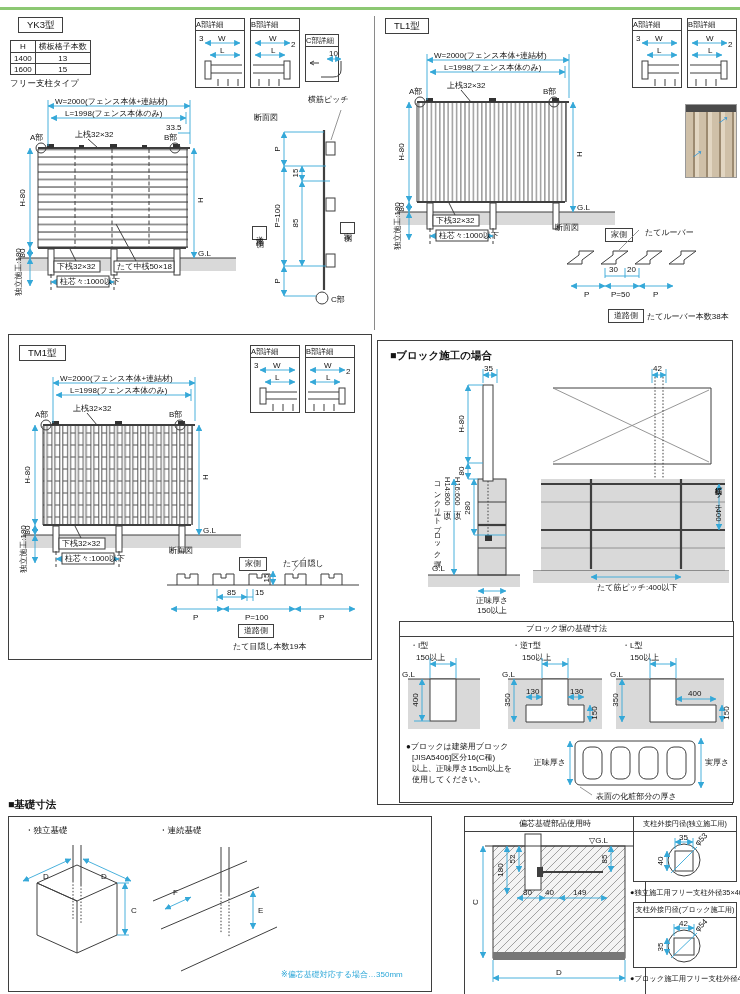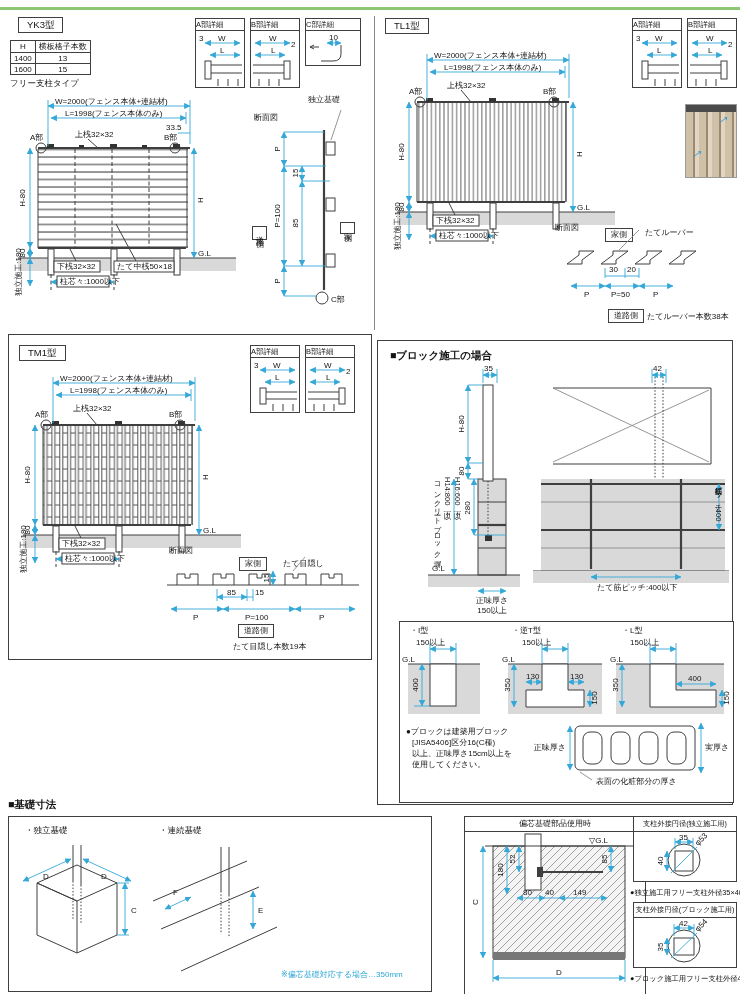--- a/index.html
+++ b/index.html
@@ -170,21 +170,21 @@
       <line class="c" x1="4" y1="24" x2="34" y2="24" marker-start="url(#ar)" marker-end="url(#ar)"></line>
       <text x="20" y="22">L</text>
       <rect class="k" x="33" y="30" width="6" height="18"></rect>
       <line class="k" x1="2" y1="34" x2="33" y2="34"></line>
         <line class="k" x1="2" y1="42" x2="33" y2="42"></line>
       <line class="k" x1="8" y1="48" x2="8" y2="55"></line>
         <line class="k" x1="18" y1="48" x2="18" y2="55"></line>
         <line class="k" x1="28" y1="48" x2="28" y2="55"></line>
     </svg>
   </div>
-  <div class="abs detail" style="left:297px;top:2px;width:56px;height:48px">
+  <div class="abs detail" style="left:297px;top:18px;width:34px;height:48px">
     <div class="dt">C部詳細</div>
     <svg width="52" height="34">
       <text x="23" y="9">10</text>
       <line class="c" x1="21" y1="12" x2="35" y2="12" marker-start="url(#ar)" marker-end="url(#ar)"></line>
       <path class="k" d="M4,16 h9 M4,16 l4,-2 M4,16 l4,2"></path>
       <path class="k" d="M35,14 v9 q0,7 -8,7 h-12" stroke-width="2"></path>
     </svg>
   </div>
 
   <svg class="abs" style="left:238px;top:92px" width="124" height="214">
@@ -205,21 +205,21 @@
     <text transform="rotate(-90 34 108)" x="34" y="108" text-anchor="middle">P=100</text>
     <text transform="rotate(-90 34 173)" x="34" y="173" text-anchor="middle">P</text>
     <line class="c" x1="56" y1="73" x2="84" y2="73"></line>
     <line class="c" x1="56" y1="58" x2="56" y2="73" marker-start="url(#ar)" marker-end="url(#ar)"></line>
     <line class="c" x1="56" y1="73" x2="56" y2="158" marker-start="url(#ar)" marker-end="url(#ar)"></line>
     <text transform="rotate(-90 52 65)" x="52" y="65" font-size="7" text-anchor="middle">15</text>
     <text transform="rotate(-90 52 115)" x="52" y="115" font-size="7" text-anchor="middle">85</text>
     <circle class="k" cx="76" cy="190" r="6"></circle>
     <text x="85" y="194">C部</text>
   </svg>
-  <div class="abs lab8" style="left:300px;top:78px">独立基礎</div>
+  <div class="abs lab8" style="left:300px;top:78px">横筋ピッチ</div>
   <div class="abs vlab" style="left:244px;top:210px">道路側</div>
   <div class="abs vlab" style="left:332px;top:206px">家側</div>
 </div>
 
 <div class="abs" style="left:377px;top:16px;width:356px;height:316px">
   <div class="abs typebox" style="left:8px;top:2px">TL1型</div>
 
   <svg class="abs" style="left:20px;top:34px" width="232" height="218">
     <rect class="g" x="0" y="162" width="218" height="13"></rect>
     <line class="k" x1="0" y1="162" x2="218" y2="162"></line>
@@ -510,20 +510,21 @@
       <line class="k2" x1="148" y1="116" x2="148" y2="206"></line>
     <line class="c" x1="186" y1="121" x2="186" y2="167" marker-start="url(#ar)" marker-end="url(#ar)"></line>
     <line class="k" x1="0" y1="208" x2="196" y2="208"></line>
     <rect class="g" x="0" y="208" width="196" height="12"></rect>
     <line class="c" x1="58" y1="214" x2="148" y2="214" marker-start="url(#ar)" marker-end="url(#ar)"></line>
     <text x="64" y="227">たて筋ピッチ:400以下</text>
   </svg>
   <div class="abs vtxt" style="left:336px;top:140px">横筋ピッチ:400</div>
 
   <div class="abs frame" style="left:21px;top:280px;width:335px;height:182px">
+    <div class="ttl">ブロック塀の基礎寸法</div>
     <svg width="333" height="164">
 
       <text x="10" y="11">・I型</text>
       <text x="16" y="23" font-size="7.5">150以上</text>
       <line class="c" x1="30" y1="21" x2="30" y2="41"></line>
         <line class="c" x1="56" y1="21" x2="56" y2="41"></line>
       <line class="c" x1="30" y1="27" x2="56" y2="27" marker-start="url(#ar)" marker-end="url(#ar)"></line>
       <text x="2" y="40">G.L</text>
       <rect class="g" x="8" y="42" width="72" height="50"></rect>
       <line class="k" x1="8" y1="42" x2="80" y2="42"></line>

